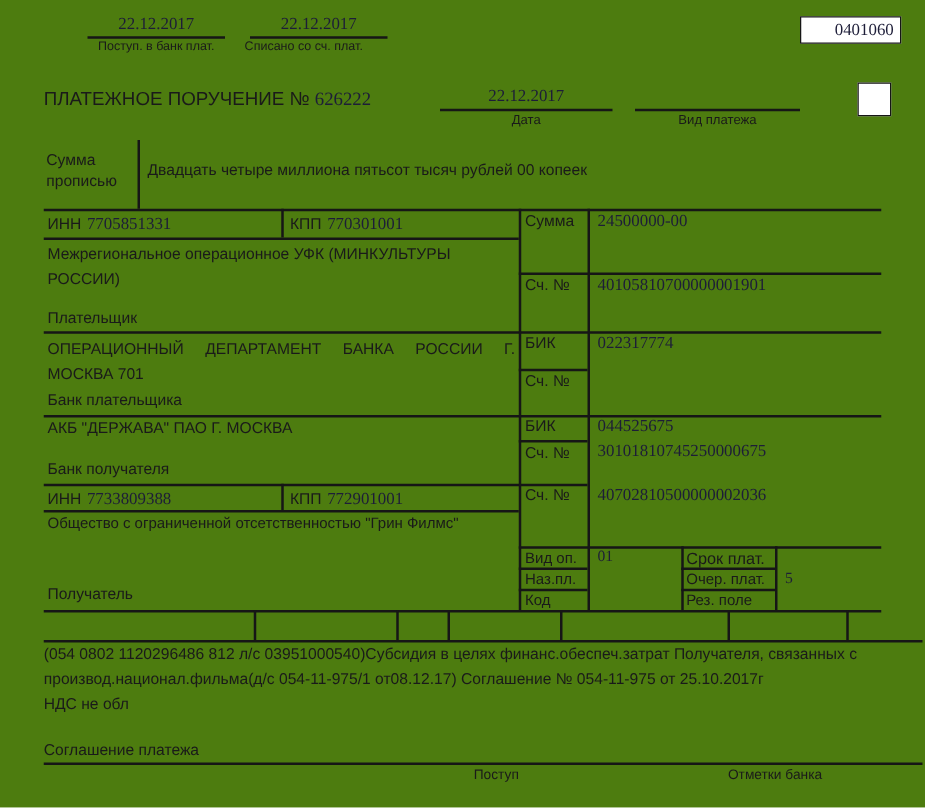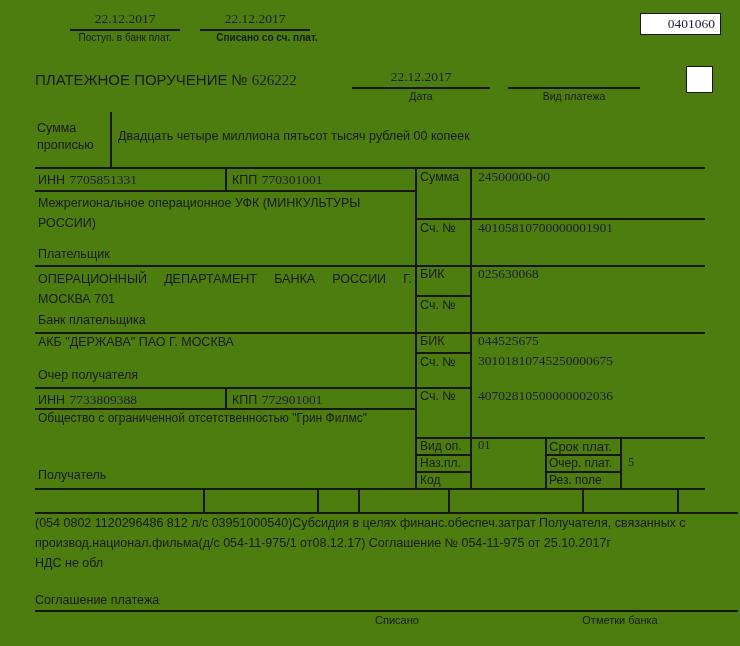--- a/index.html
+++ b/index.html
@@ -23,21 +23,21 @@
 <body>
 
 <div id="page">
 
   <div class="abs serif ctr val" style="left:70px;top:11px;width:110px;">22.12.2017</div>
   <div class="hl thick" style="left:70px;top:29px;width:110px;"></div>
   <div class="abs ctr lbl-sm" style="left:62px;top:32px;width:126px;">Поступ. в банк плат.</div>
 
   <div class="abs serif ctr val" style="left:200px;top:11px;width:110px;">22.12.2017</div>
   <div class="hl thick" style="left:200px;top:29px;width:110px;"></div>
-  <div class="abs ctr lbl-sm" style="left:204px;top:32px;width:126px;font-weight:bold;">Списано со сч. плат.</div>
+  <div class="abs ctr lbl-sm" style="left:180px;top:32px;width:126px;">Списано со сч. плат.</div>
 
   <div class="box serif" style="left:640px;top:13px;width:74px;height:20px;line-height:20px;text-align:right;padding-right:5px;font-size:13.5px;">0401060</div>
 
   <div class="abs" style="left:35px;top:71px;font-size:15px;">
     <span class="sans">ПЛАТЕЖНОЕ ПОРУЧЕНИЕ №</span>
     <span class="serif">626222</span>
   </div>
   <div class="abs serif ctr val" style="left:352px;top:69px;width:138px;">22.12.2017</div>
   <div class="hl thick" style="left:352px;top:87px;width:138px;"></div>
   <div class="abs ctr" style="left:352px;top:90px;width:138px;font-size:10.5px;text-align:center;">Дата</div>
@@ -88,21 +88,21 @@
     <span class="lbl">КПП</span>
     <span class="serif val">770301001</span>
   </div>
   <div class="abs lbl" style="left:38px;top:193px;width:374px;line-height:20px;">Межрегиональное операционное УФК (МИНКУЛЬТУРЫ РОССИИ)</div>
   <div class="abs lbl" style="left:38px;top:247px;">Плательщик</div>
 
   <div class="abs lbl just" style="left:38px;top:269px;width:374px;line-height:20px;">ОПЕРАЦИОННЫЙ ДЕПАРТАМЕНТ БАНКА РОССИИ Г. МОСКВА 701</div>
   <div class="abs lbl" style="left:38px;top:313px;">Банк плательщика</div>
 
   <div class="abs lbl" style="left:38px;top:335px;width:374px;">АКБ "ДЕРЖАВА" ПАО Г. МОСКВА</div>
-  <div class="abs lbl" style="left:38px;top:368px;">Очер получателя</div>
+  <div class="abs lbl" style="left:38px;top:368px;">Банк получателя</div>
 
   <div class="abs nowrap" style="left:38px;top:390px;">
     <span class="lbl">ИНН</span>
     <span class="serif val">7733809388</span>
   </div>
   <div class="abs nowrap" style="left:232px;top:390px;">
     <span class="lbl">КПП</span>
     <span class="serif val">772901001</span>
   </div>
   <div class="abs nowrap" style="left:38px;top:411px;font-size:12px;">Общество с ограниченной отсетственностью "Грин Филмс"</div>
@@ -118,29 +118,29 @@
 
   <div class="abs" style="left:420px;top:439px;font-size:12px;">Вид оп.</div>
   <div class="abs" style="left:420px;top:456px;font-size:12px;">Наз.пл.</div>
   <div class="abs" style="left:420px;top:473px;font-size:12px;">Код</div>
   <div class="abs" style="left:549px;top:439px;font-size:13px;">Срок плат.</div>
   <div class="abs" style="left:549px;top:456px;font-size:12px;">Очер. плат.</div>
   <div class="abs" style="left:549px;top:473px;font-size:12px;">Рез. поле</div>
 
   <div class="abs serif val" style="left:478px;top:169px;">24500000-00</div>
   <div class="abs serif val" style="left:478px;top:220px;">40105810700000001901</div>
-  <div class="abs serif val" style="left:478px;top:266px;">025630068</div>
+  <div class="abs serif val" style="left:478px;top:266px;">022317774</div>
   <div class="abs serif val" style="left:478px;top:333px;">044525675</div>
   <div class="abs serif val" style="left:478px;top:353px;">30101810745250000675</div>
   <div class="abs serif val" style="left:478px;top:388px;">40702810500000002036</div>
   <div class="abs serif" style="left:478px;top:438px;font-size:12.5px;">01</div>
   <div class="abs serif" style="left:628px;top:455px;font-size:12.5px;">5</div>
 
   <div class="abs nowrap" style="left:35px;top:516px;font-size:12.5px;">(054 0802 1120296486 812 л/с 03951000540)Субсидия в целях финанс.обеспеч.затрат Получателя, связанных с</div>
   <div class="abs nowrap" style="left:35px;top:536px;font-size:12.5px;">производ.национал.фильма(д/с 054-11-975/1 от08.12.17) Соглашение № 054-11-975 от 25.10.2017г</div>
   <div class="abs nowrap" style="left:35px;top:556px;font-size:12.5px;">НДС не обл</div>
 
   <div class="abs lbl" style="left:35px;top:593px;">Соглашение платежа</div>
   <div class="hl" style="left:35px;top:610px;width:703px;"></div>
-  <div class="abs ctr" style="left:337px;top:614px;width:120px;font-size:11px;">Списано</div>
+  <div class="abs ctr" style="left:337px;top:614px;width:120px;font-size:11px;">Поступ</div>
   <div class="abs ctr" style="left:558px;top:614px;width:124px;font-size:11px;">Отметки банка</div>
 
 </div>
 
 </body></html>

